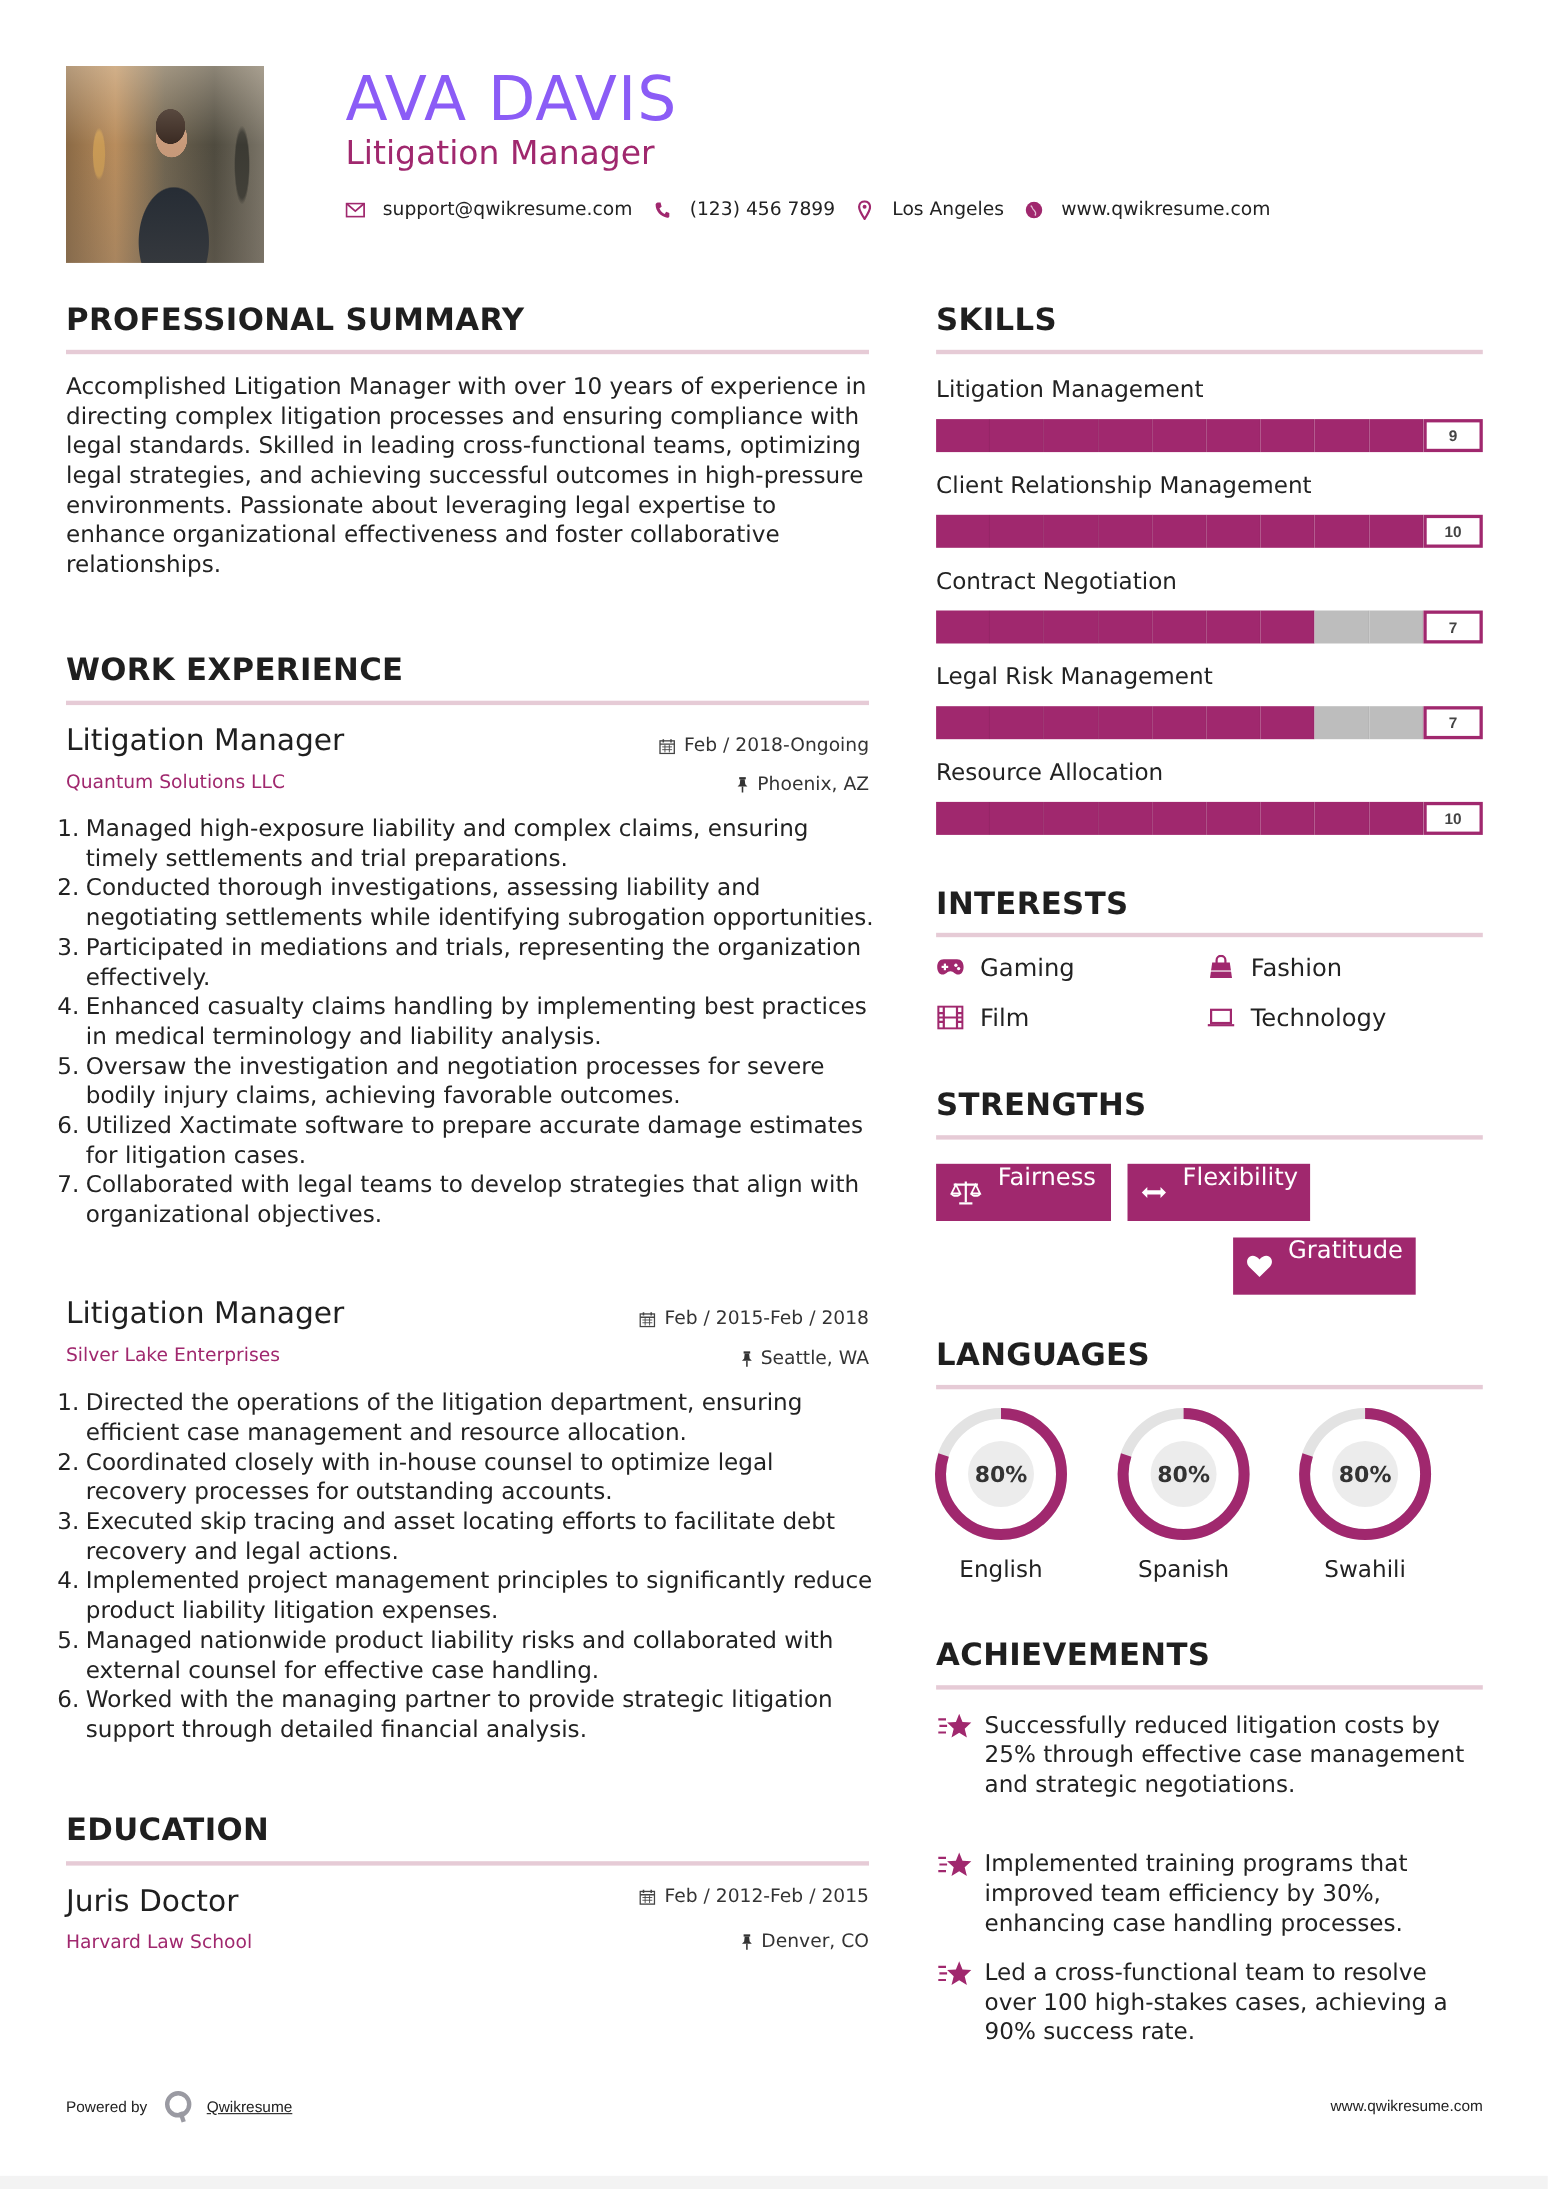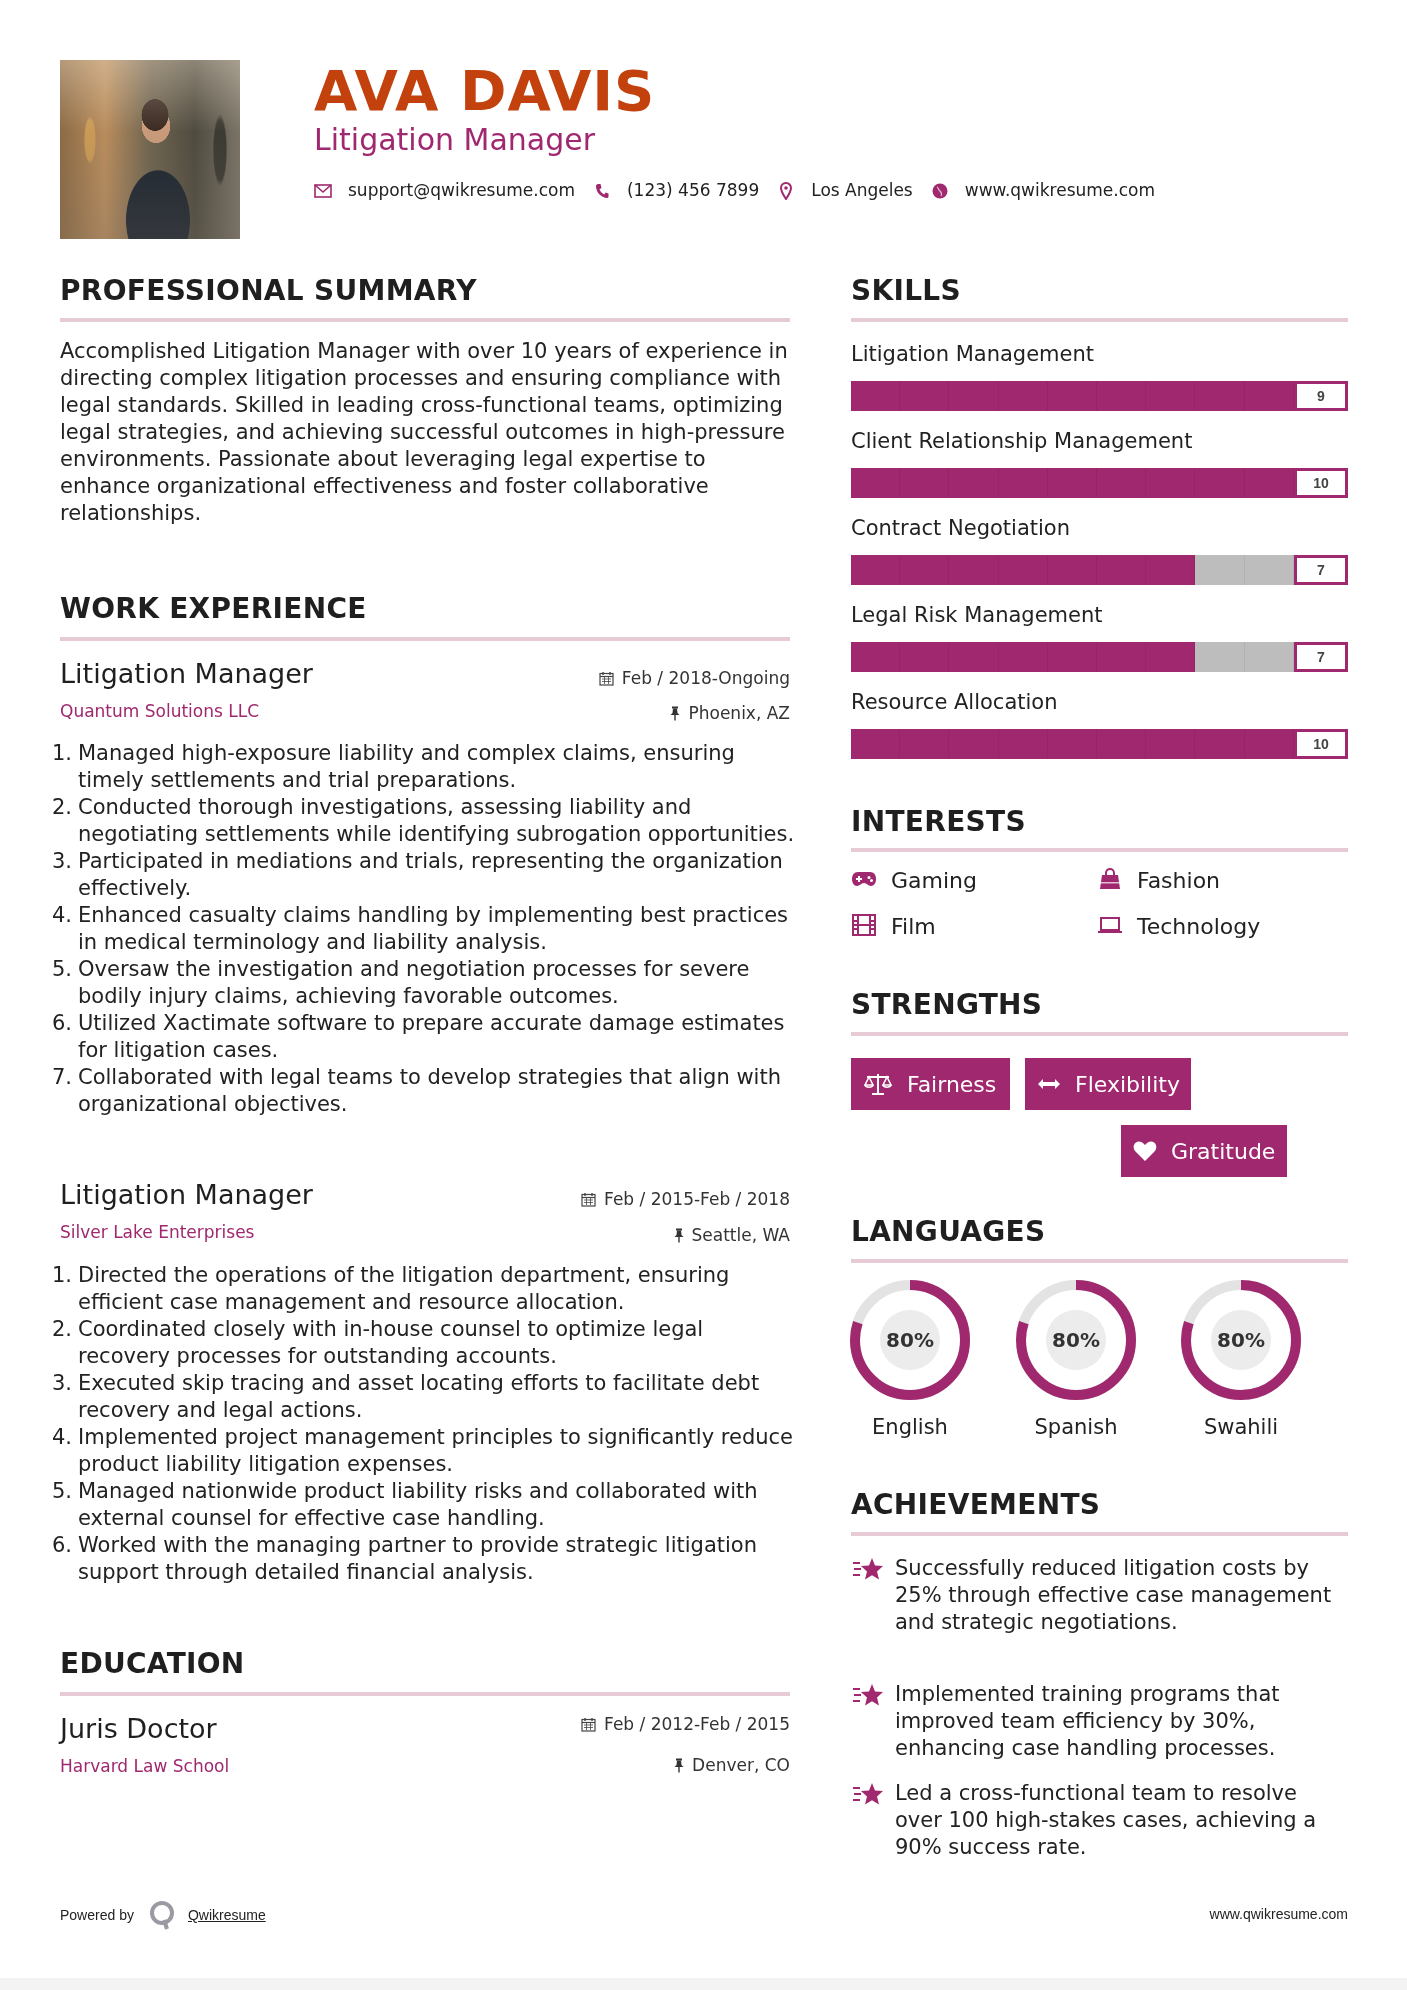--- a/index.html
+++ b/index.html
@@ -13,21 +13,21 @@
       radial-gradient(ellipse 22px 26px at 95px 55px, #3a2a22 60%, transparent 62%),
       radial-gradient(ellipse 20px 24px at 96px 66px, #c89a7a 70%, transparent 72%),
       linear-gradient(180deg, transparent 0 45%, transparent 45%),
       radial-gradient(ellipse 45px 70px at 98px 160px, #1e2630 70%, transparent 72%),
       radial-gradient(ellipse 10px 40px at 30px 80px, #c99a55 50%, transparent 60%),
       radial-gradient(ellipse 12px 60px at 160px 90px, #3b3a33 50%, transparent 60%),
       linear-gradient(90deg, #8b6a45 0%, #b98d5d 25%, #6f6450 50%, #4f4b3f 75%, #7a7467 100%);
   }
   .photo .glow { position: absolute; inset: 0; background: linear-gradient(180deg, rgba(255,240,220,0.35) 0%, rgba(255,255,255,0) 40%, rgba(120,110,100,0.25) 100%); }
 
-  .name { position: absolute; left: 314px; top: 58px; font-size: 56px; font-weight: bold; letter-spacing: 1px; color: #c2410c; font-family: "DejaVu Sans", sans-serif; }
+  .name { position: absolute; left: 314px; top: 58px; font-size: 56px; font-weight: normal; letter-spacing: 1px; color: #8b5cf6; font-family: "DejaVu Sans", sans-serif; }
   .role { position: absolute; left: 314px; top: 122px; font-size: 30px; color: #a0286e; font-family: "DejaVu Sans", sans-serif; }
   .contacts { position: absolute; left: 314px; top: 180px; display: flex; align-items: center; font-size: 17px; color: #222; font-family: "DejaVu Sans", sans-serif; }
   .contacts .ci { display: flex; align-items: flex-end; margin-right: 18px; }
   .contacts .ic { color: #a0286e; margin-right: 16px; width: 18px; height: 18px; display: inline-flex; align-items: center; justify-content: center; }
 
   
   .sec-title { position: absolute; font-size: 28px; font-weight: bold; color: #1f1f1f; font-family: "DejaVu Sans", sans-serif; letter-spacing: 0.3px; }
   .sec-rule { position: absolute; height: 4px; background: #e6cbd6; }
 
   .left { left: 60px; }
@@ -53,21 +53,21 @@
   .seg { flex: 1; height: 100%; border-right: 1px solid rgba(0,0,0,0.06); }
   .seg.on { background: #a0286e; }
   .seg.off { background: #bdbdbd; }
   .seg.box { background: #fff; border: 3px solid #a0286e; display: flex; align-items: center; justify-content: center; font-size: 14px; font-weight: bold; color: #444; font-family: "Liberation Sans", sans-serif; }
 
   
   .interest { position: absolute; display: flex; align-items: flex-start; font-size: 22px; color: #222; font-family: "DejaVu Sans", sans-serif; }
   .interest .ic { width: 26px; height: 22px; margin-right: 14px; display: inline-flex; align-items: center; justify-content: center; color: #a0286e; }
 
   
-  .chip { position: absolute; height: 52px; background: #a0286e; color: #fff; display: flex; align-items: center; padding: 0 14px 0 12px; font-size: 22px; font-family: "DejaVu Sans", sans-serif; }
+  .chip { position: absolute; height: 52px; background: #a0286e; color: #fff; display: flex; padding: 0 14px 0 12px; font-size: 22px; font-family: "DejaVu Sans", sans-serif; }
   .chip .ic { margin-right: 14px; display: inline-flex; align-items: center; }
 
   
   .lang { position: absolute; width: 122px; text-align: center; }
   .ring { position: relative; width: 122px; height: 122px; }
   .ring .pct { position: absolute; left: 31px; top: 31px; width: 60px; height: 60px; border-radius: 50%; background: #ececec; display: flex; align-items: center; justify-content: center; font-size: 20px; font-weight: bold; color: #333; font-family: "DejaVu Sans", sans-serif; }
   .lang-name { margin-top: 14px; font-size: 21px; color: #222; font-family: "DejaVu Sans", sans-serif; }
 
   
   .ach { position: absolute; left: 851px; width: 497px; display: flex; font-size: 21px; line-height: 27px; color: #222; font-family: "DejaVu Sans", sans-serif; }

